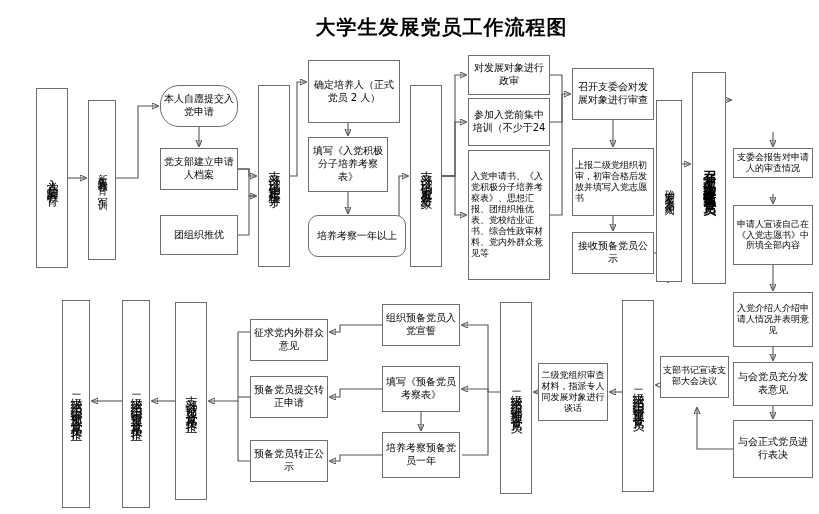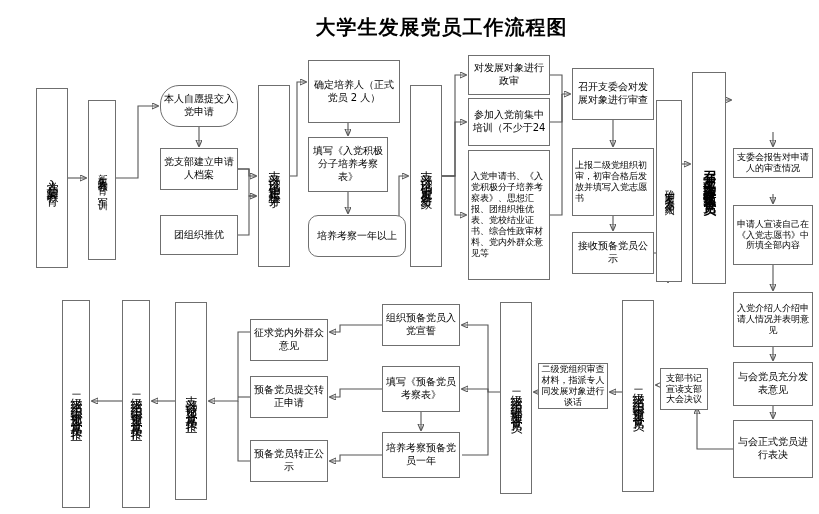--- a/index.html
+++ b/index.html
@@ -137,23 +137,23 @@
     <div class="box h" style="left: 572px; top: 68px; width: 82px; height: 52px;">召开支委会对发展对象进行审查</div>
     <div class="box h tiny left" style="left: 572px; top: 148px; width: 82px; height: 68px;">上报二级党组织初审，初审合格后发放并填写入党志愿书</div>
     <div class="box h" style="left: 572px; top: 232px; width: 82px; height: 42px;">接收预备党员公示</div>
     <div class="box v" style="left: 656px; top: 100px; width: 26px; height: 182px;">确定两名入党介绍人</div>
     <div class="box v bold" style="left: 692px; top: 72px; width: 34px; height: 212px;">召开支部大会接收预备党员</div>
     <div class="box h tiny" style="left: 733px; top: 148px; width: 80px; height: 30px;">支委会报告对申请人的审查情况</div>
     <div class="box h tiny" style="left: 733px; top: 205px; width: 80px; height: 60px;">申请人宣读自己在《入党志愿书》中所填全部内容</div>
     <div class="box h tiny" style="left: 733px; top: 292px; width: 80px; height: 55px;">入党介绍人介绍申请人情况并表明意见</div>
     <div class="box h" style="left: 733px; top: 362px; width: 80px; height: 44px;">与会党员充分发表意见</div>
     <div class="box h" style="left: 733px; top: 420px; width: 80px; height: 58px;">与会正式党员进行表决</div>
-    <div class="box h tiny" style="left: 660px; top: 368px; width: 48px; height: 42px;">支部书记宣读支部大会决议</div>
+    <div class="box h tiny" style="left: 660px; top: 356px; width: 69px; height: 42px; font-family: Liberation Mono, monospace;">支部书记宣读支部大会决议</div>
     <div class="box v stage" style="left: 622px; top: 300px; width: 32px; height: 192px;">二级党组织审查预备党员</div>
-    <div class="box h tiny" style="left: 538px; top: 363px; width: 70px; height: 46px;">二级党组织审查材料，指派专人同发展对象进行谈话</div>
+    <div class="box h tiny" style="left: 538px; top: 363px; width: 70px; height: 58px;">二级党组织审查材料，指派专人同发展对象进行谈话</div>
     <div class="box v stage" style="left: 500px; top: 302px; width: 32px; height: 192px;">二级党组织批准预备党员</div>
     <div class="box h" style="left: 382px; top: 304px; width: 78px; height: 42px;">组织预备党员入党宣誓</div>
     <div class="box h" style="left: 382px; top: 366px; width: 78px; height: 46px;">填写《预备党员考察表》</div>
     <div class="box h" style="left: 382px; top: 432px; width: 78px; height: 46px;">培养考察预备党员一年</div>
     <div class="box h" style="left: 250px; top: 311px; width: 78px; height: 42px; margin-top: 8px;">征求党内外群众意见</div>
     <div class="box h" style="left: 250px; top: 376px; width: 78px; height: 42px;">预备党员提交转正申请</div>
     <div class="box h" style="left: 250px; top: 440px; width: 78px; height: 42px;">预备党员转正公示</div>
     <div class="box v stage" style="left: 175px; top: 302px; width: 32px; height: 198px;">支部讨论预备党员转正</div>
     <div class="box v stage" style="left: 122px; top: 300px; width: 28px; height: 208px;">二级党组织审查预备党员转正</div>
     <div class="box v stage" style="left: 62px; top: 300px; width: 28px; height: 208px;">二级党组织审批预备党员转正</div>

